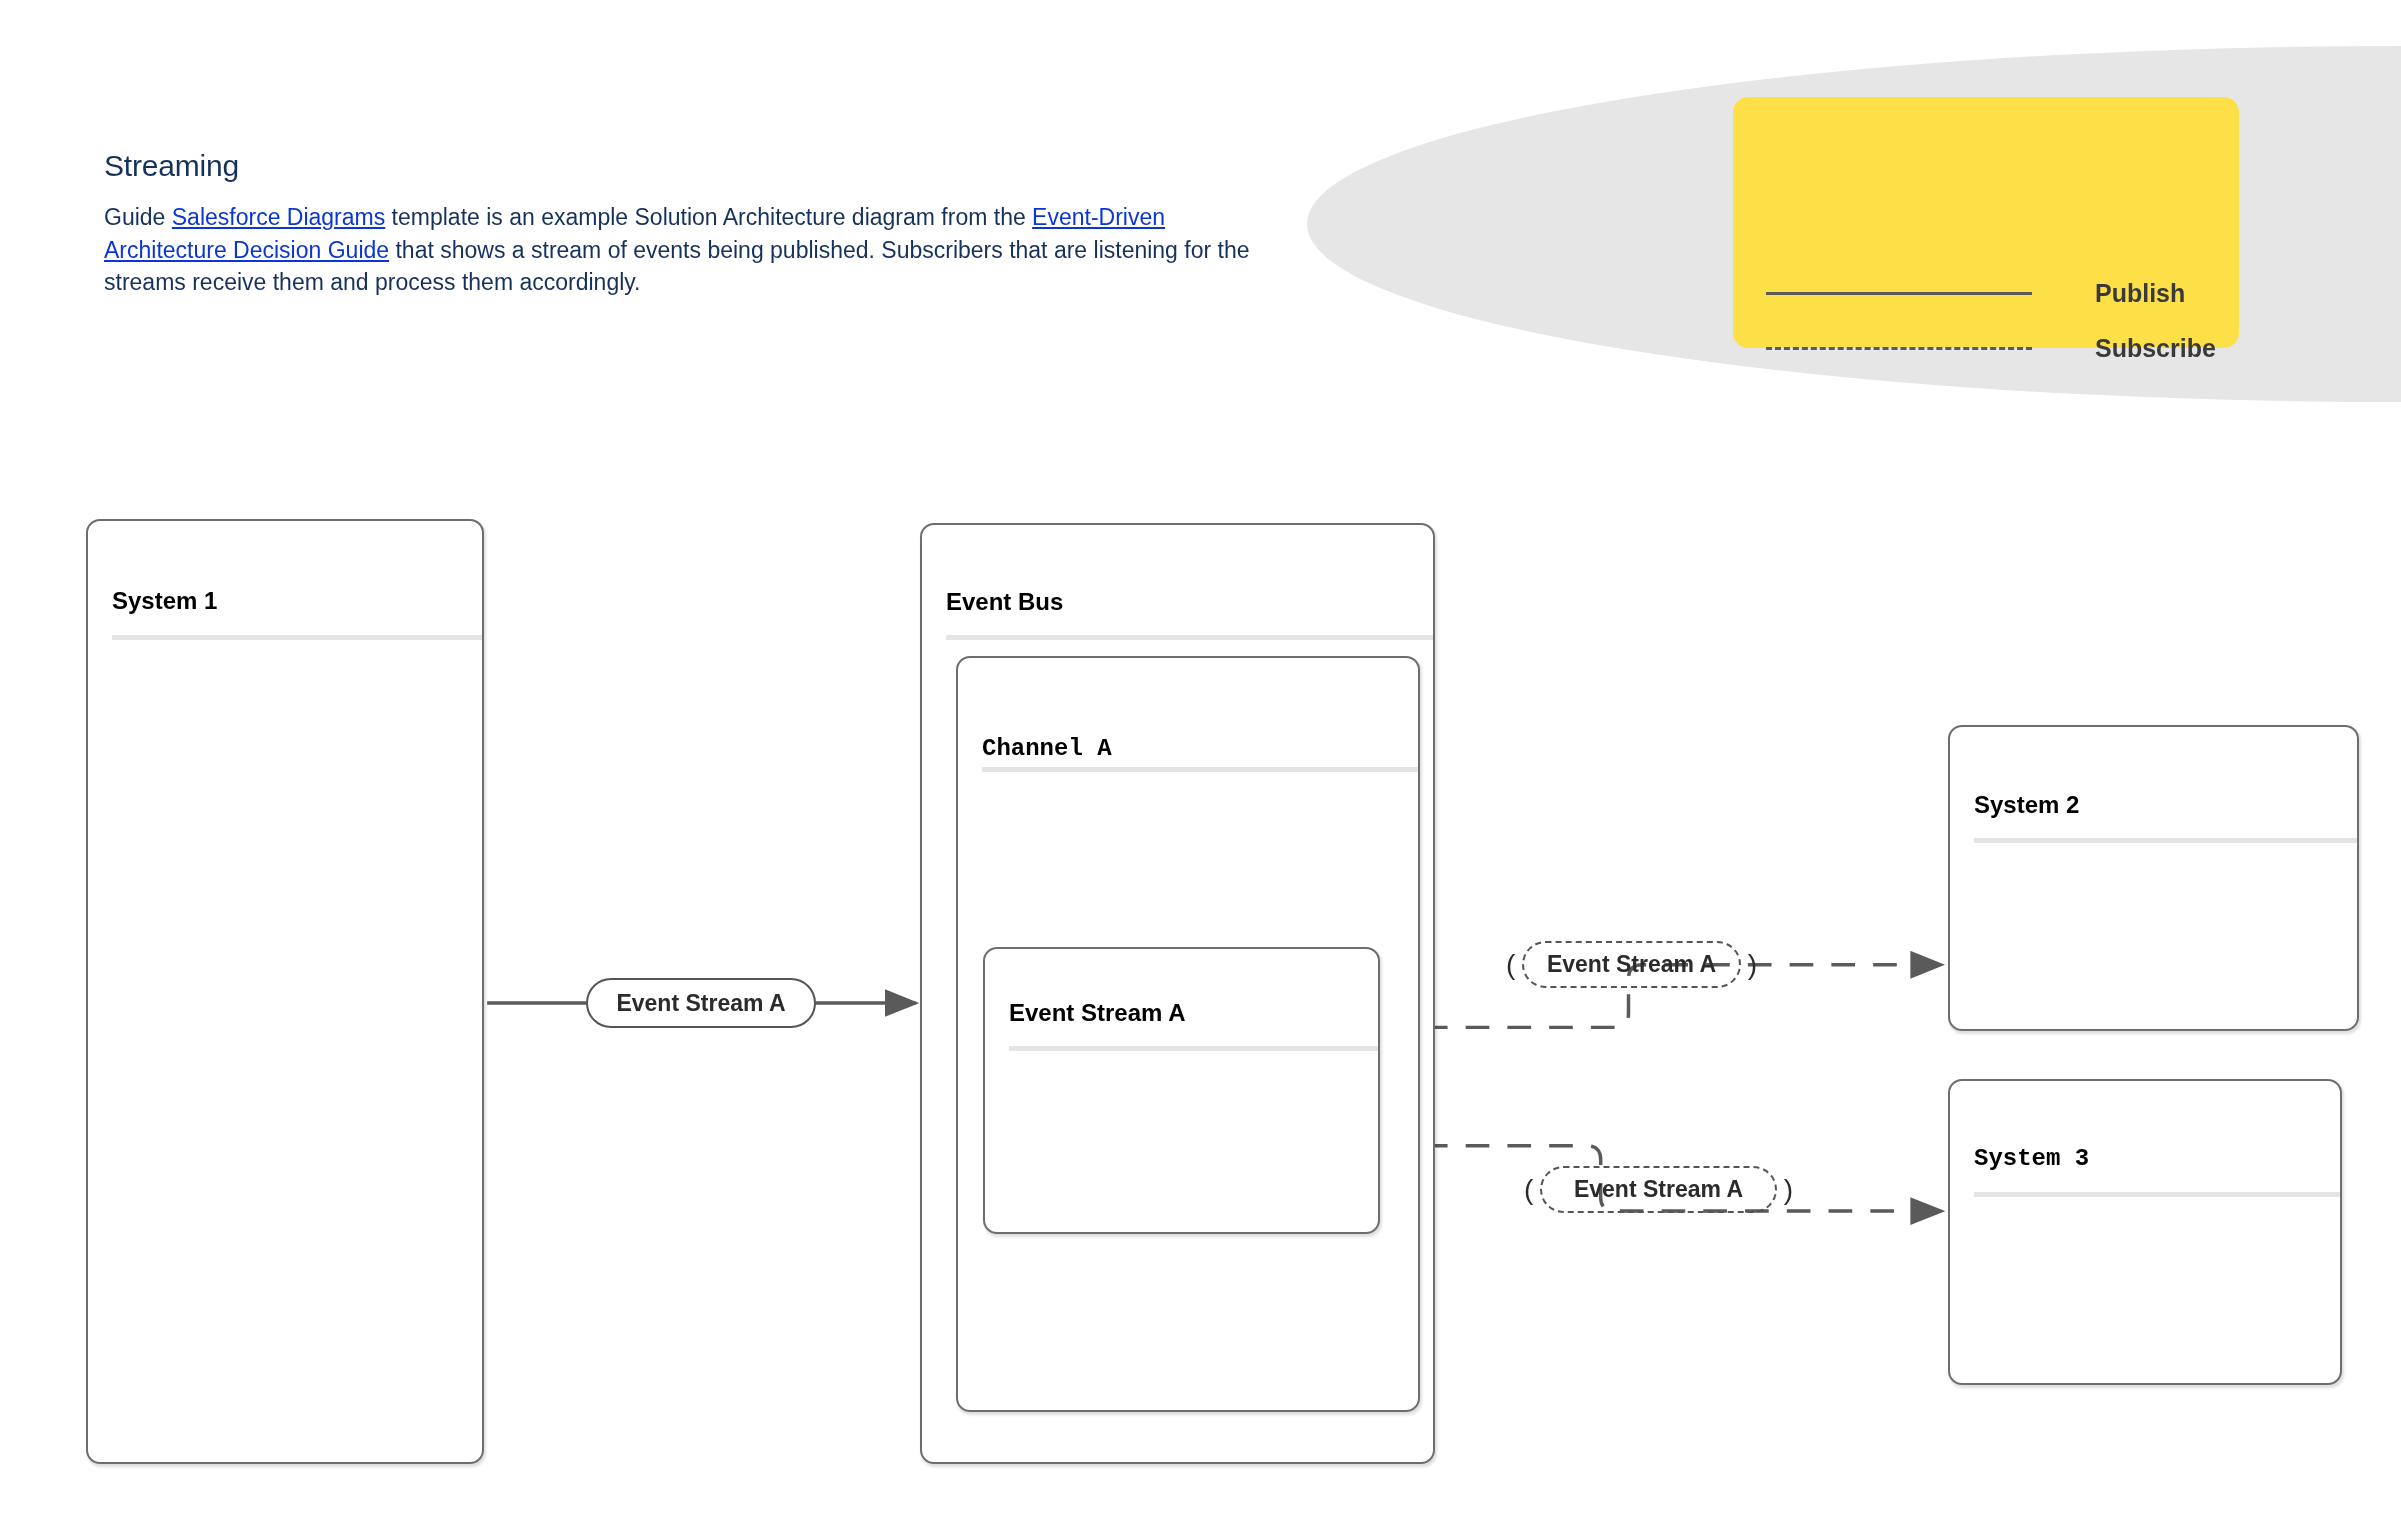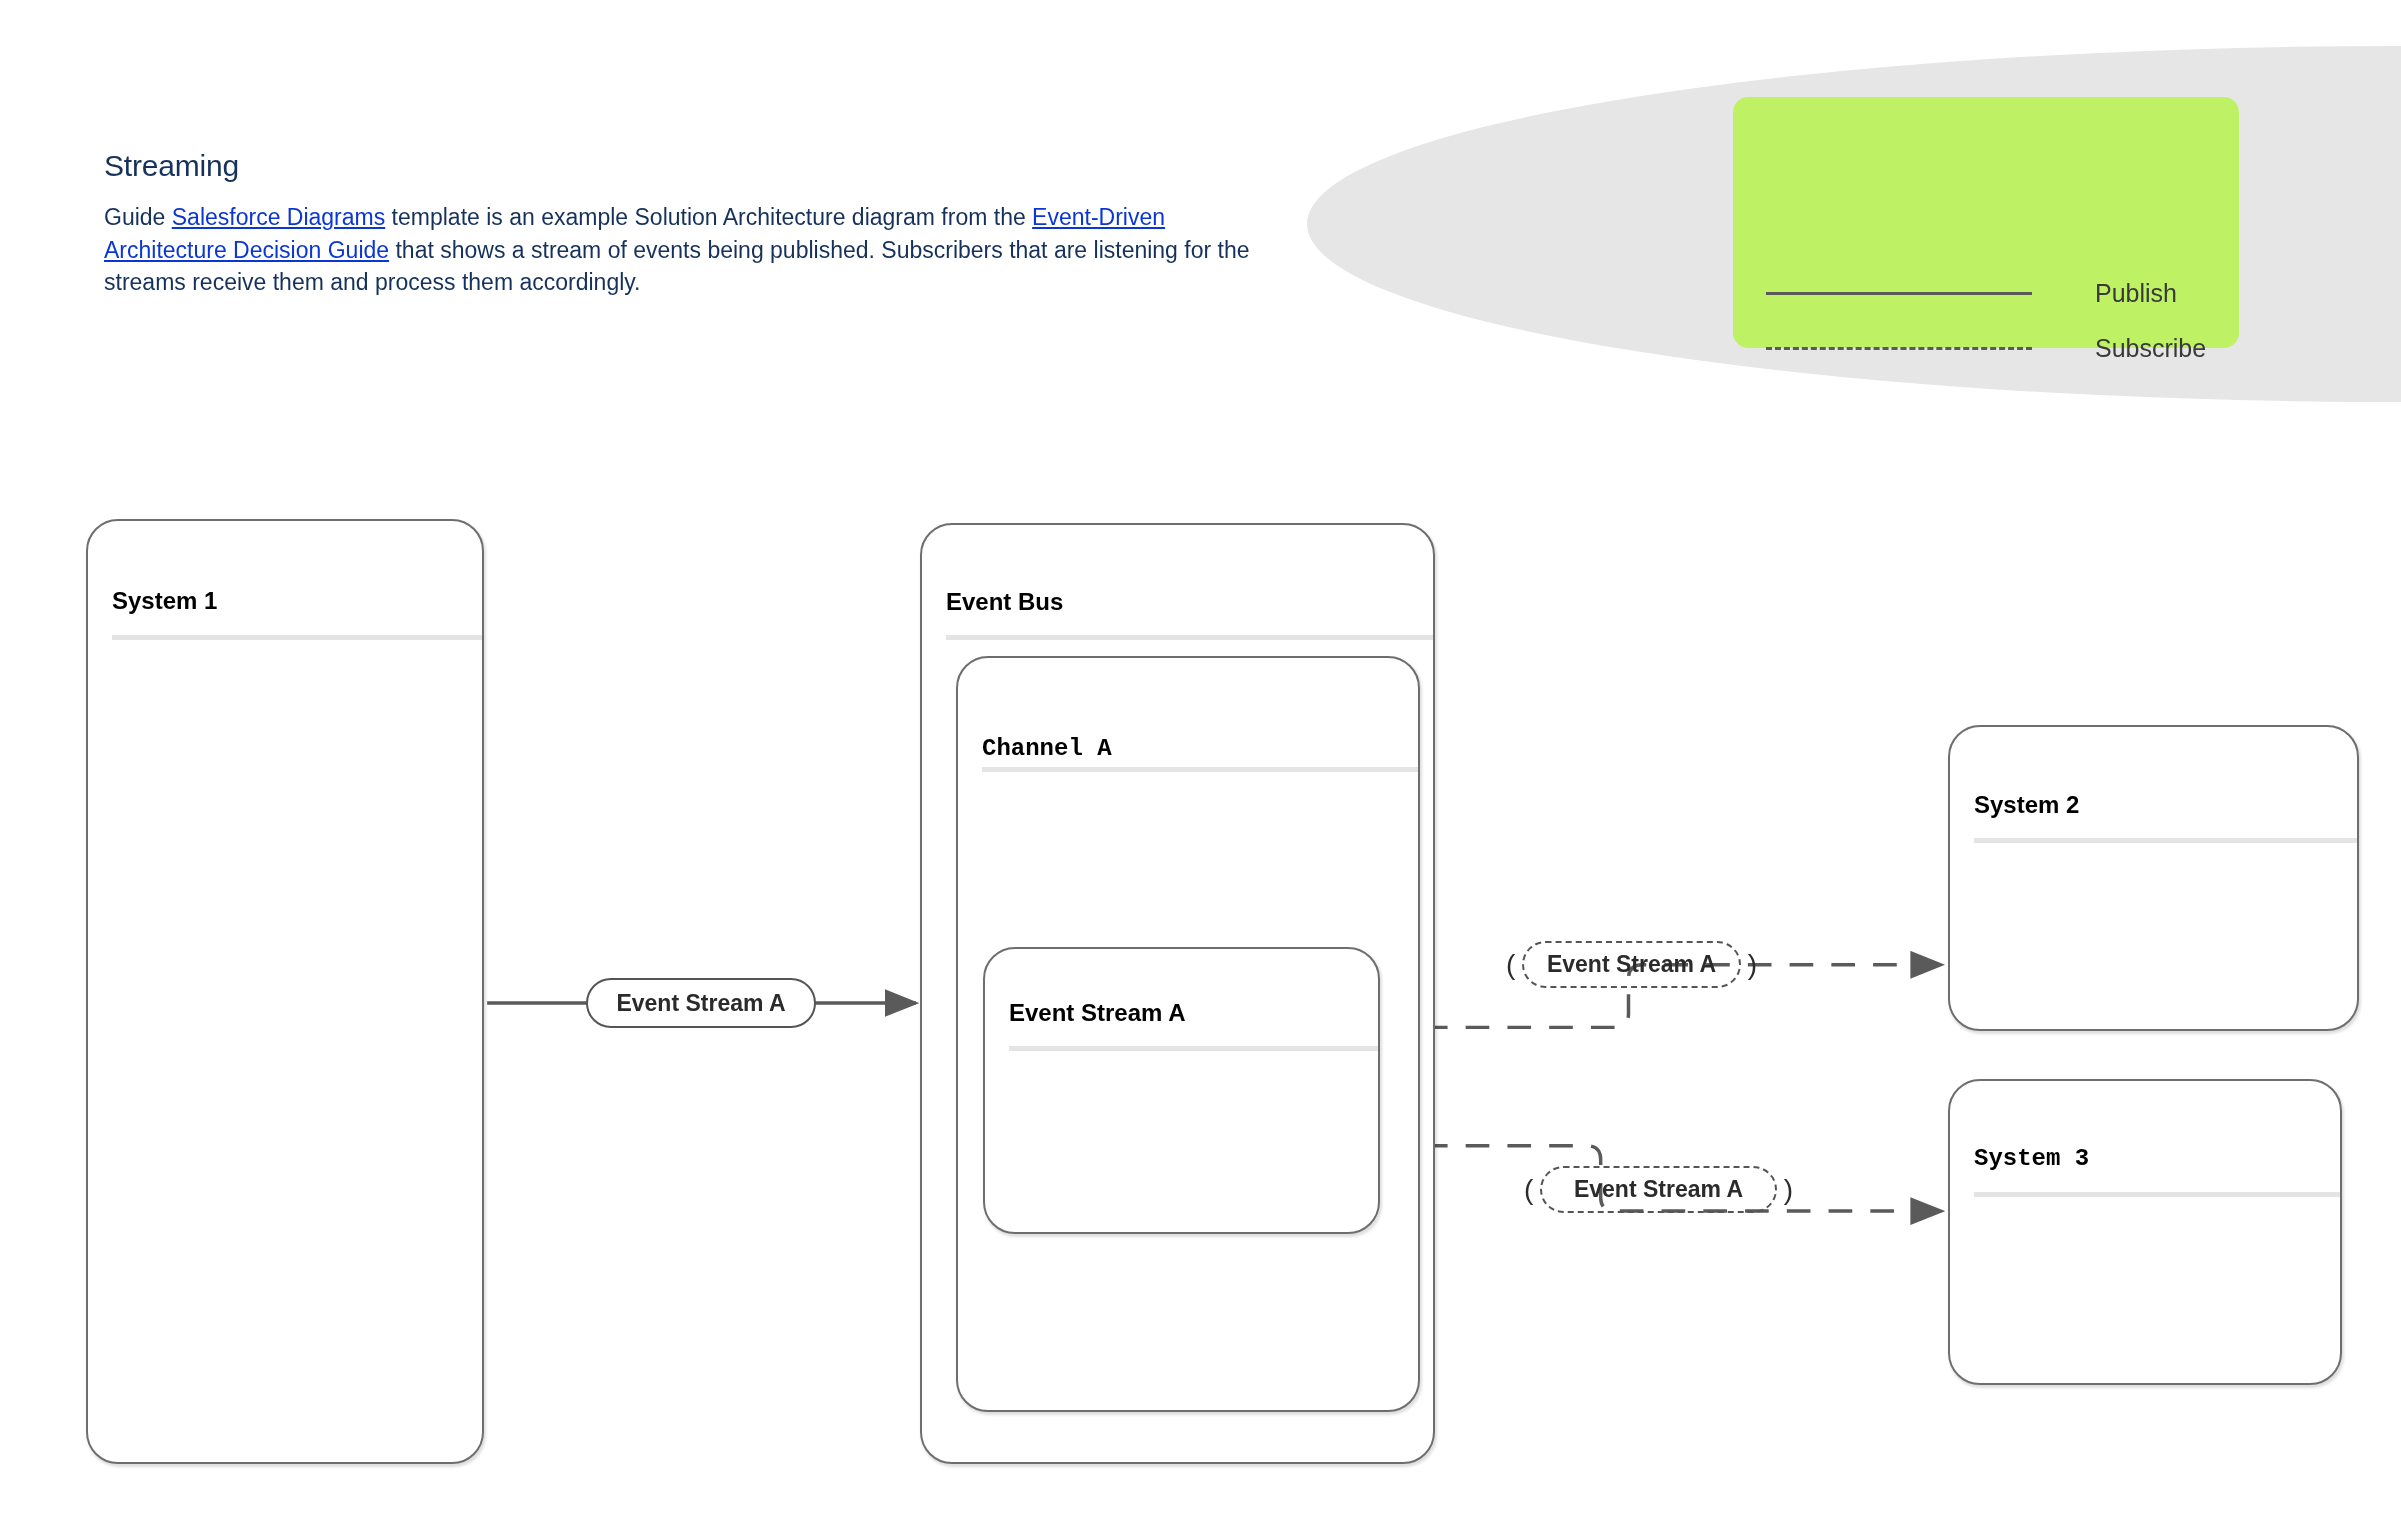--- a/index.html
+++ b/index.html
@@ -59,22 +59,23 @@
     background: #e6e6e6;
     -webkit-clip-path: ellipse(1094px 178px at 1094px 178px);
     clip-path: ellipse(1094px 178px at 1094px 178px);
   }
   #legend-card {
     position: absolute;
     left: 1733px;
     top: 97px;
     width: 506px;
     height: 251px;
-    background: #bef264;
+    background: #fde047;
     border-radius: 15.3px;
+    font-weight: bold;
   }
   .legend-row {
     position: absolute;
     left: 0;
     width: 100%;
     height: 42px;
     display: flex;
     align-items: center;
   }
   #legend-row-publish  { top: 175px; }
@@ -95,21 +96,21 @@
     font-size: 25px;
     color: #3a3a3a;
     white-space: nowrap;
   }
 
   
   .node {
     position: absolute;
     background: #ffffff;
     border: 2.8px solid #6e6e6e;
-    border-radius: 32px;
+    border-radius: 14px;
     box-shadow: 1.4px 2.1px 2.8px rgba(0,0,0,0.13);
     box-sizing: border-box;
   }
   .node > .node-title {
     position: absolute;
     left: 24px;
     font-size: 24px;
     font-weight: 700;
     color: #000000;
     white-space: nowrap;

